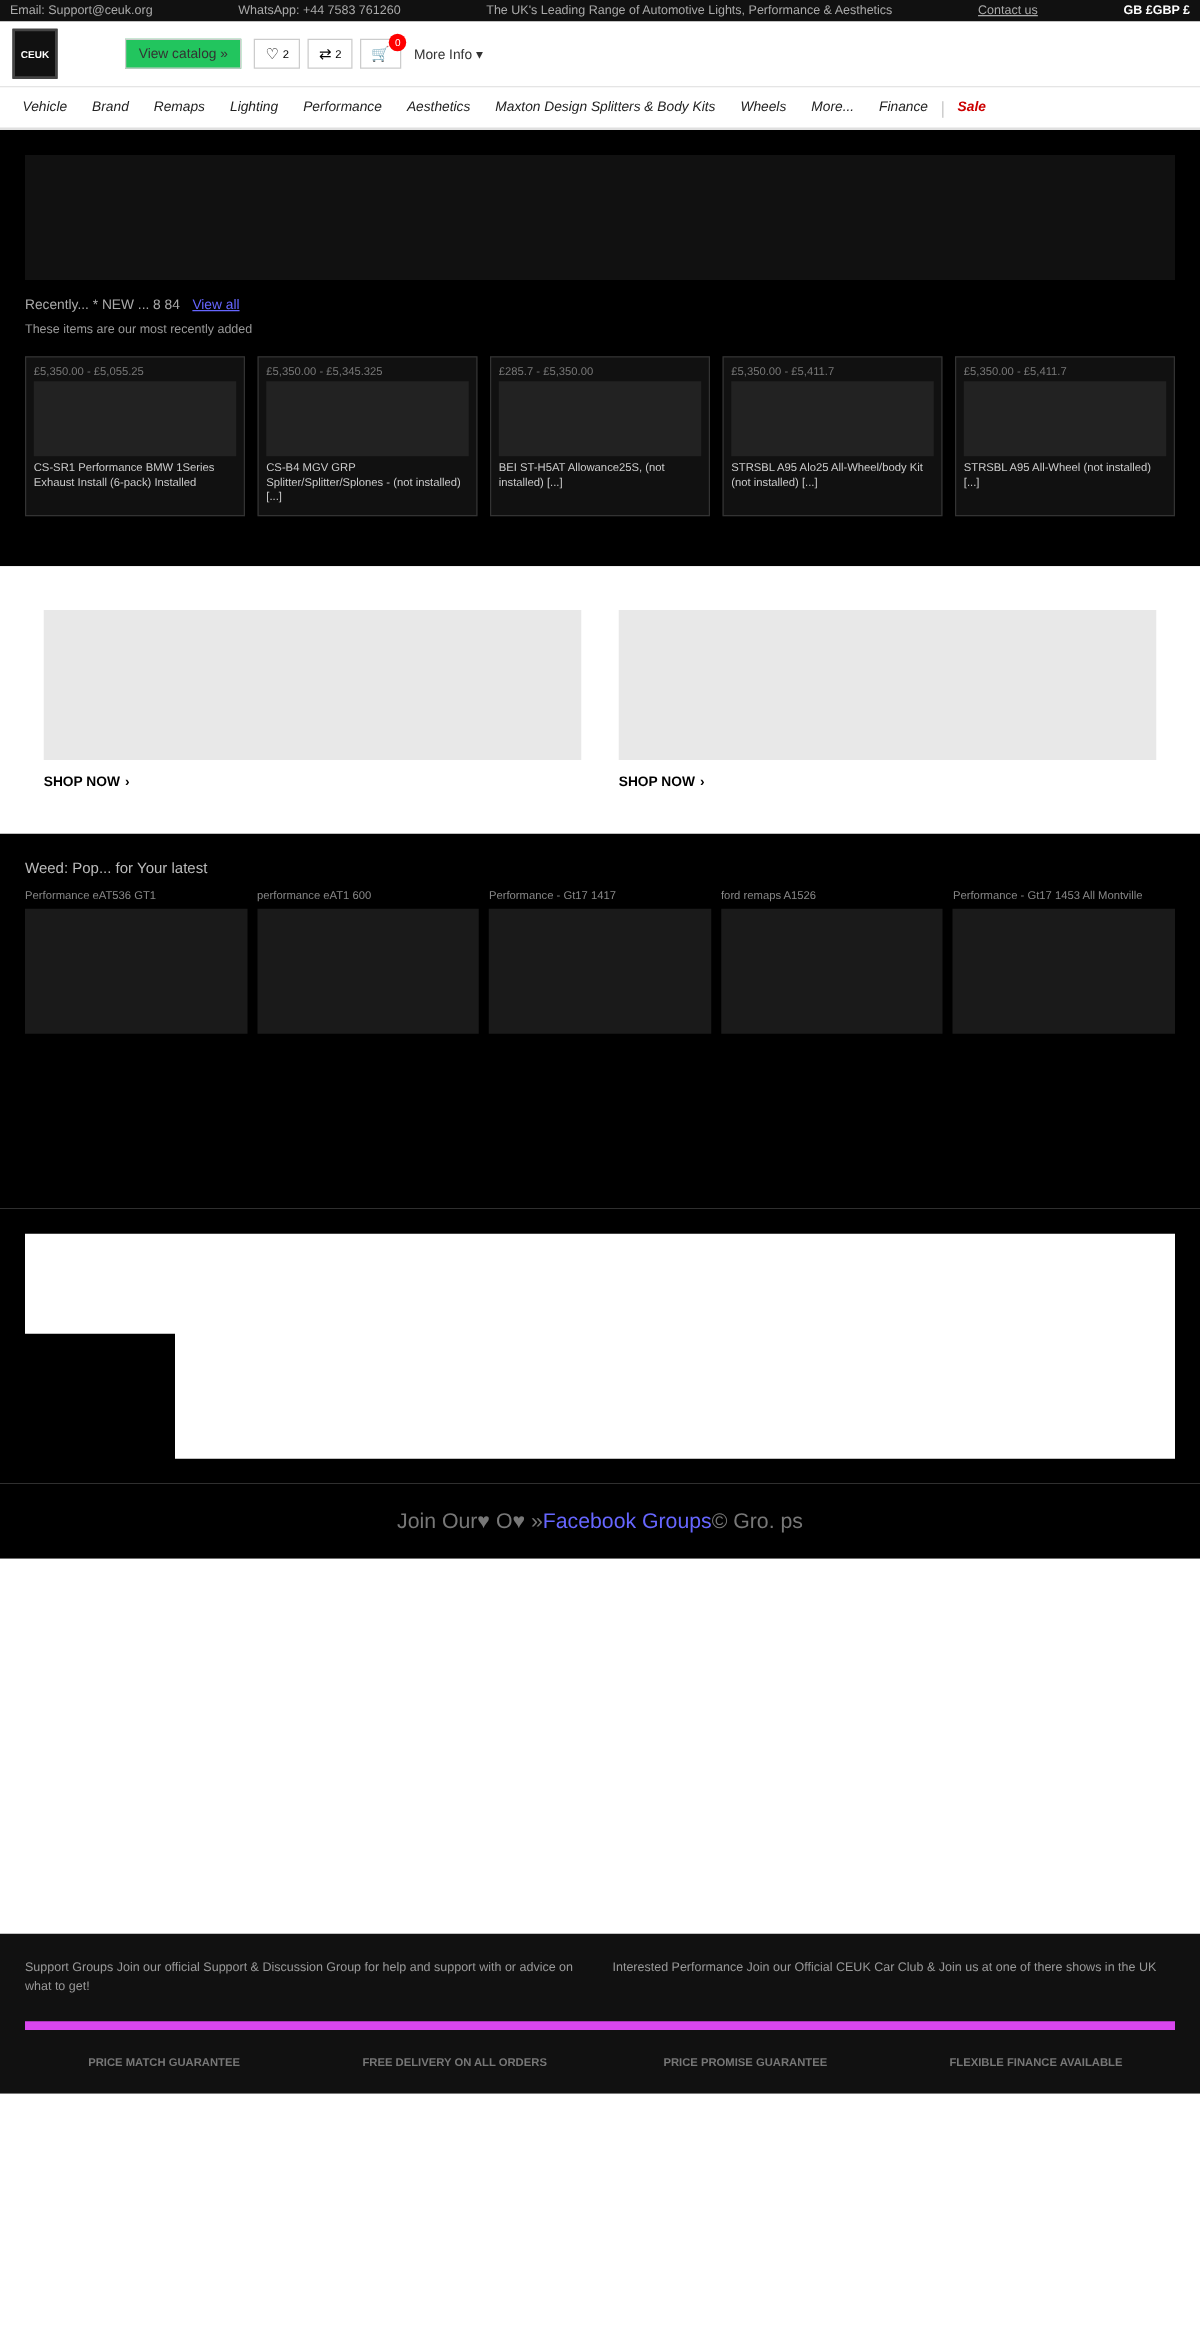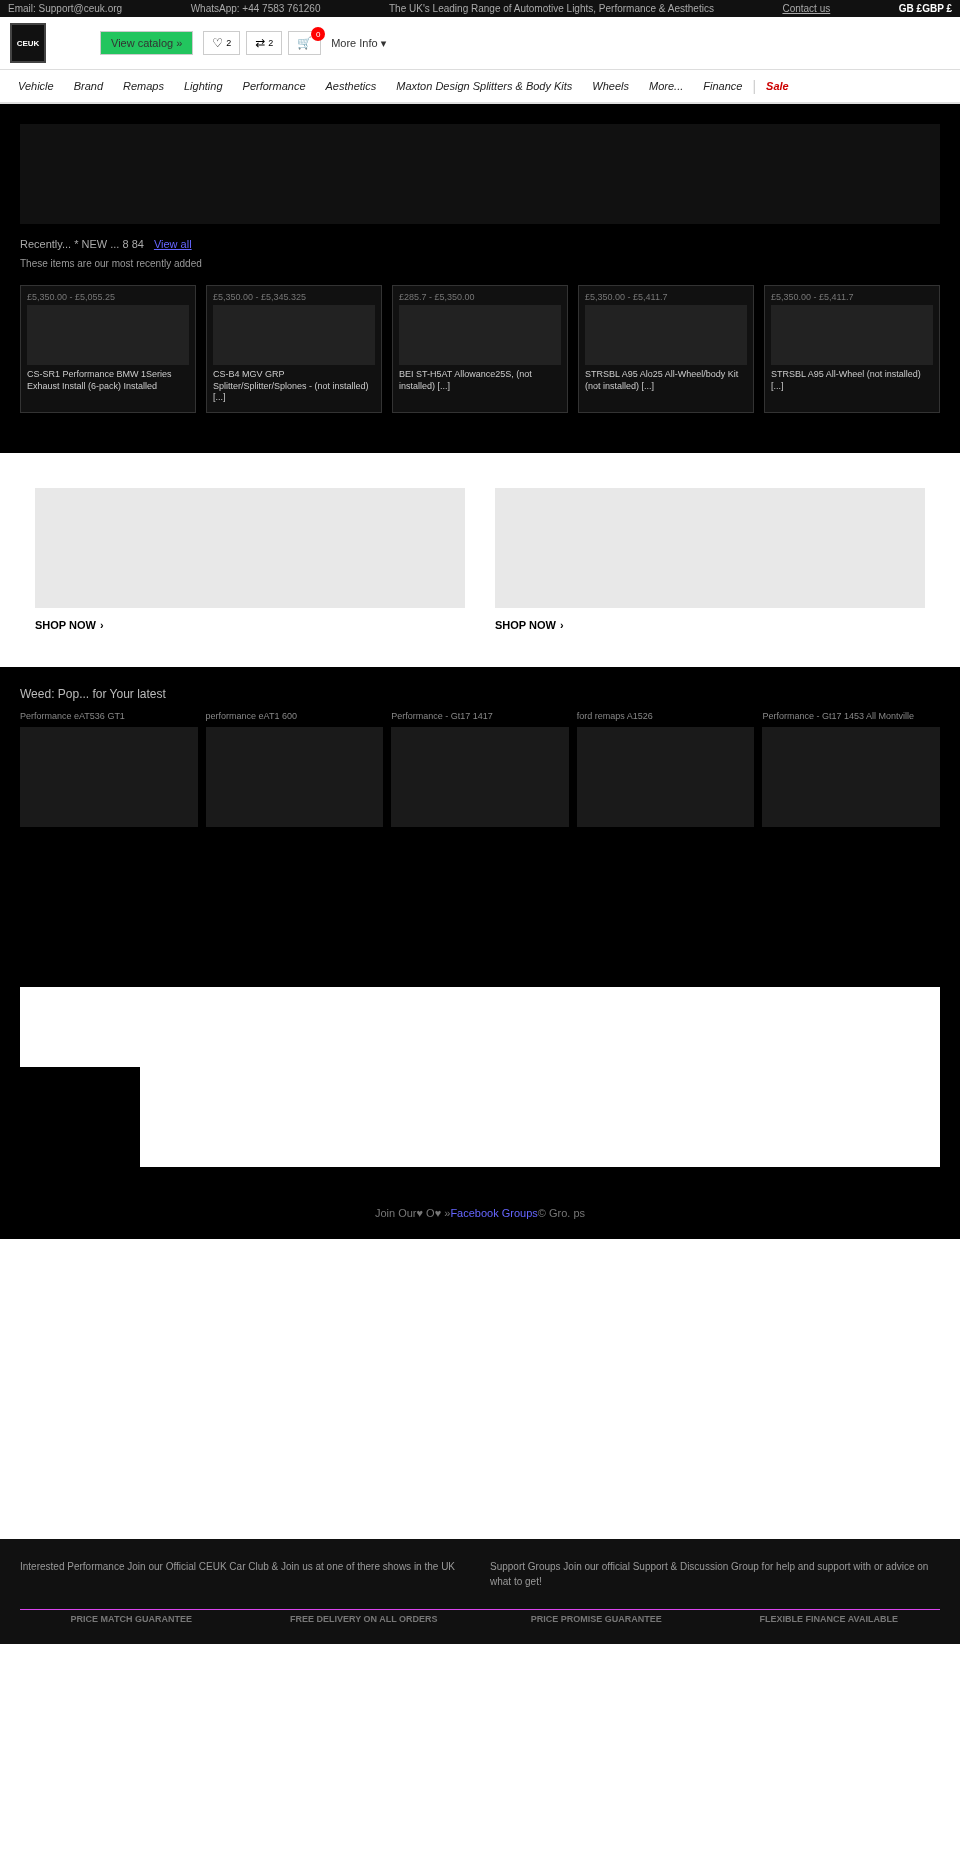--- a/index.html
+++ b/index.html
@@ -268,21 +268,21 @@
       background: #000;
       padding: 20px;
       text-align: center;
       color: #888;
       font-size: 12px;
     }
     .social-icons {
       display: flex;
       justify-content: center;
       align-items: center;
-      font-size: 11px;
+      font-size: 17px;
       color: #777;
     }
 
     
     .white-spacer {
       background: #fff;
       min-height: 300px;
     }
 
     
@@ -297,22 +297,22 @@
       grid-template-columns: 1fr 1fr;
       gap: 20px;
       margin-bottom: 20px;
     }
     .footer-col { color: #999; font-size: 10px; line-height: 1.5; }
 
     .footer-bottom {
       display: grid;
       grid-template-columns: 1fr 1fr 1fr 1fr;
       gap: 10px;
-      border-top: 1px solid #d946ef;
-      padding-top: 4px;
+      border-top: 7px solid #d946ef;
+      padding-top: 21px;
     }
     .footer-bottom-item {
       text-align: center;
       color: #777;
       font-size: 9px;
       font-weight: bold;
       text-transform: uppercase;
     }
   </style>
 </head>
@@ -467,22 +467,22 @@
     <span>♥ O♥ »</span>
     <span style="cursor:pointer; color:#6666ff;">Facebook Groups</span>
     <span>© Gro. ps</span>
   </div>
 </div>
 
 <div class="white-spacer"></div>
 
 <div class="footer-dark">
   <div class="footer-grid">
+    <div class="footer-col">Support Groups Join our official Support &amp; Discussion Group for help and support with or advice on what to get!</div>
     <div class="footer-col">Interested Performance Join our Official CEUK Car Club &amp; Join us at one of there shows in the UK</div>
-    <div class="footer-col">Support Groups Join our official Support &amp; Discussion Group for help and support with or advice on what to get!</div>
   </div>
   <div class="footer-bottom">
     <div class="footer-bottom-item">PRICE MATCH GUARANTEE</div>
     <div class="footer-bottom-item">FREE DELIVERY ON ALL ORDERS</div>
     <div class="footer-bottom-item">PRICE PROMISE GUARANTEE</div>
     <div class="footer-bottom-item">FLEXIBLE FINANCE AVAILABLE</div>
   </div>
 </div>
 
 </body></html>

